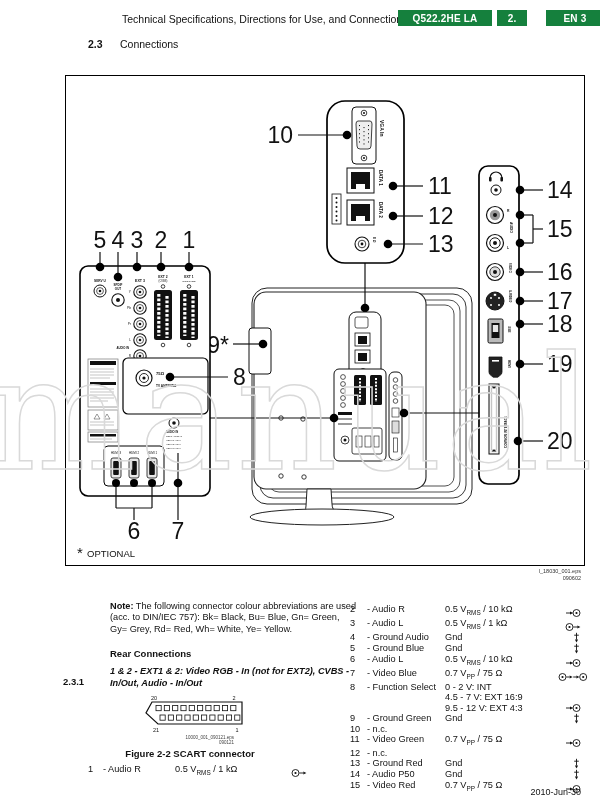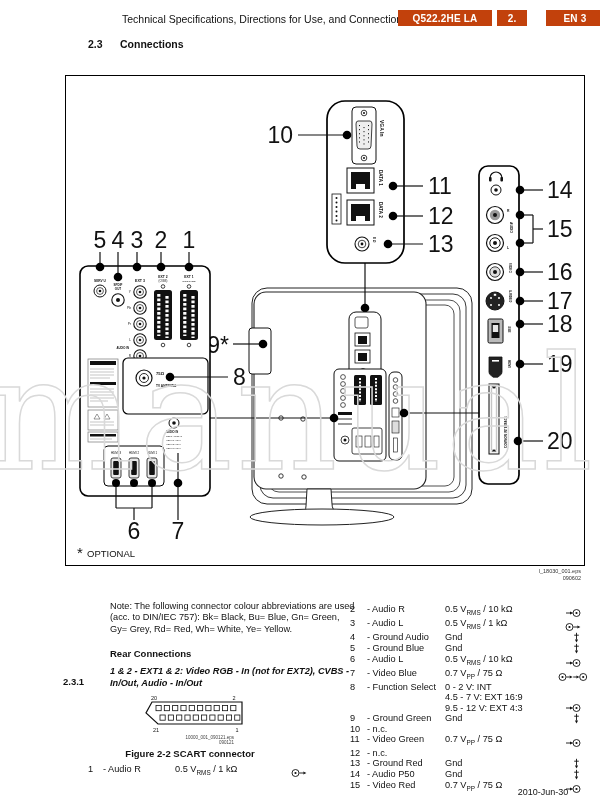--- a/index.html
+++ b/index.html
@@ -1,51 +1,51 @@
 <!DOCTYPE html>
 <html><head>
 <meta charset="utf-8">
 <style>
   html,body{margin:0;padding:0;background:#fff;}
   #page{position:relative;width:600px;height:806px;background:#fff;overflow:hidden;
         font-family:"Liberation Sans",sans-serif;color:#111;}
   .abs{position:absolute;}
   
   .hdr-title{left:122px;top:13px;font-size:10.5px;}
-  .badge{top:10px;height:16px;background:#c2410c;color:#fff;font-size:10px;font-weight:bold;
+  .badge{top:10px;height:16px;background:#15803d;color:#fff;font-size:10px;font-weight:bold;
          display:flex;align-items:center;justify-content:center;letter-spacing:.2px;}
   .b1{left:398px;width:94px;} .b2{left:497px;width:30px;} .b3{left:546px;width:58px;}
   .sec-num{left:88px;top:38px;font-size:10.5px;font-weight:bold;}
-  .sec-title{left:120px;top:38px;font-size:10.5px;font-weight:bold;}
+  .sec-title{left:120px;top:38px;font-size:10.5px;font-weight:normal;}
   
   .figbox{left:65px;top:75px;width:518px;height:489px;border:1px solid #000;}
   .figbox svg{overflow:visible;display:block;}
   svg{font-family:"Liberation Sans",sans-serif;}
   .callout{font-size:23px;fill:#111;}
   .watermark{left:-14px;top:322px;font-family:"DejaVu Serif",serif;font-size:158px;
              letter-spacing:3px;color:transparent;-webkit-text-stroke:1.5px #d9d9d9;
              pointer-events:none;z-index:5;white-space:nowrap;}
   .eps1{left:455px;top:568px;width:126px;text-align:right;font-size:5.5px;line-height:1.25;color:#333;}
   .cap1{left:65px;top:583px;width:518px;text-align:center;font-size:10px;font-weight:bold;}
   
   .note{left:110px;top:601px;width:248px;font-size:9.2px;line-height:1.23;}
-  .note b{font-weight:normal;margin-top:16px;}
+  .note b{font-weight:bold;margin-top:16px;}
   .pins-right{left:350px;top:604px;width:232px;font-size:9.2px;line-height:10.2px;}
   .pins-left{left:88px;top:764px;width:220px;font-size:9.2px;line-height:10.2px;}
   .pin-row{display:grid;grid-template-columns:17px 78px 113px 1fr;align-items:start;}
   .pins-left .pin-row{grid-template-columns:15px 72px 96px 1fr;}
   .ps{justify-self:end;align-self:end;line-height:0;padding-right:1px;}
   sub{font-size:6.4px;}
   .subsec-num{left:63px;top:676px;font-size:9.5px;font-weight:bold;}
   .subsec-title{left:110px;top:648px;font-size:9.5px;font-weight:bold;}
   .intro{left:110px;top:666px;width:244px;font-size:9.2px;line-height:1.25;font-weight:bold;font-style:italic;}
   .scartfig{left:138px;top:694px;}
   .eps2{left:122px;top:735px;width:112px;text-align:right;font-size:4.5px;line-height:1.15;color:#444;}
   .cap2{left:110px;top:748px;width:160px;text-align:center;font-size:9.5px;font-weight:bold;}
-  .footer-date{left:505px;top:787px;width:76px;text-align:center;font-size:9px;}
+  .footer-date{left:505px;top:787px;width:76px;text-align:right;font-size:9px;}
 </style>
 </head>
 <body>
 
 <div id="page">
 
   <div class="abs hdr-title">Technical Specifications, Directions for Use, and Connections</div>
   <div class="abs badge b1">Q522.2HE LA</div>
   <div class="abs badge b2">2.</div>
   <div class="abs badge b3">EN 3</div>

